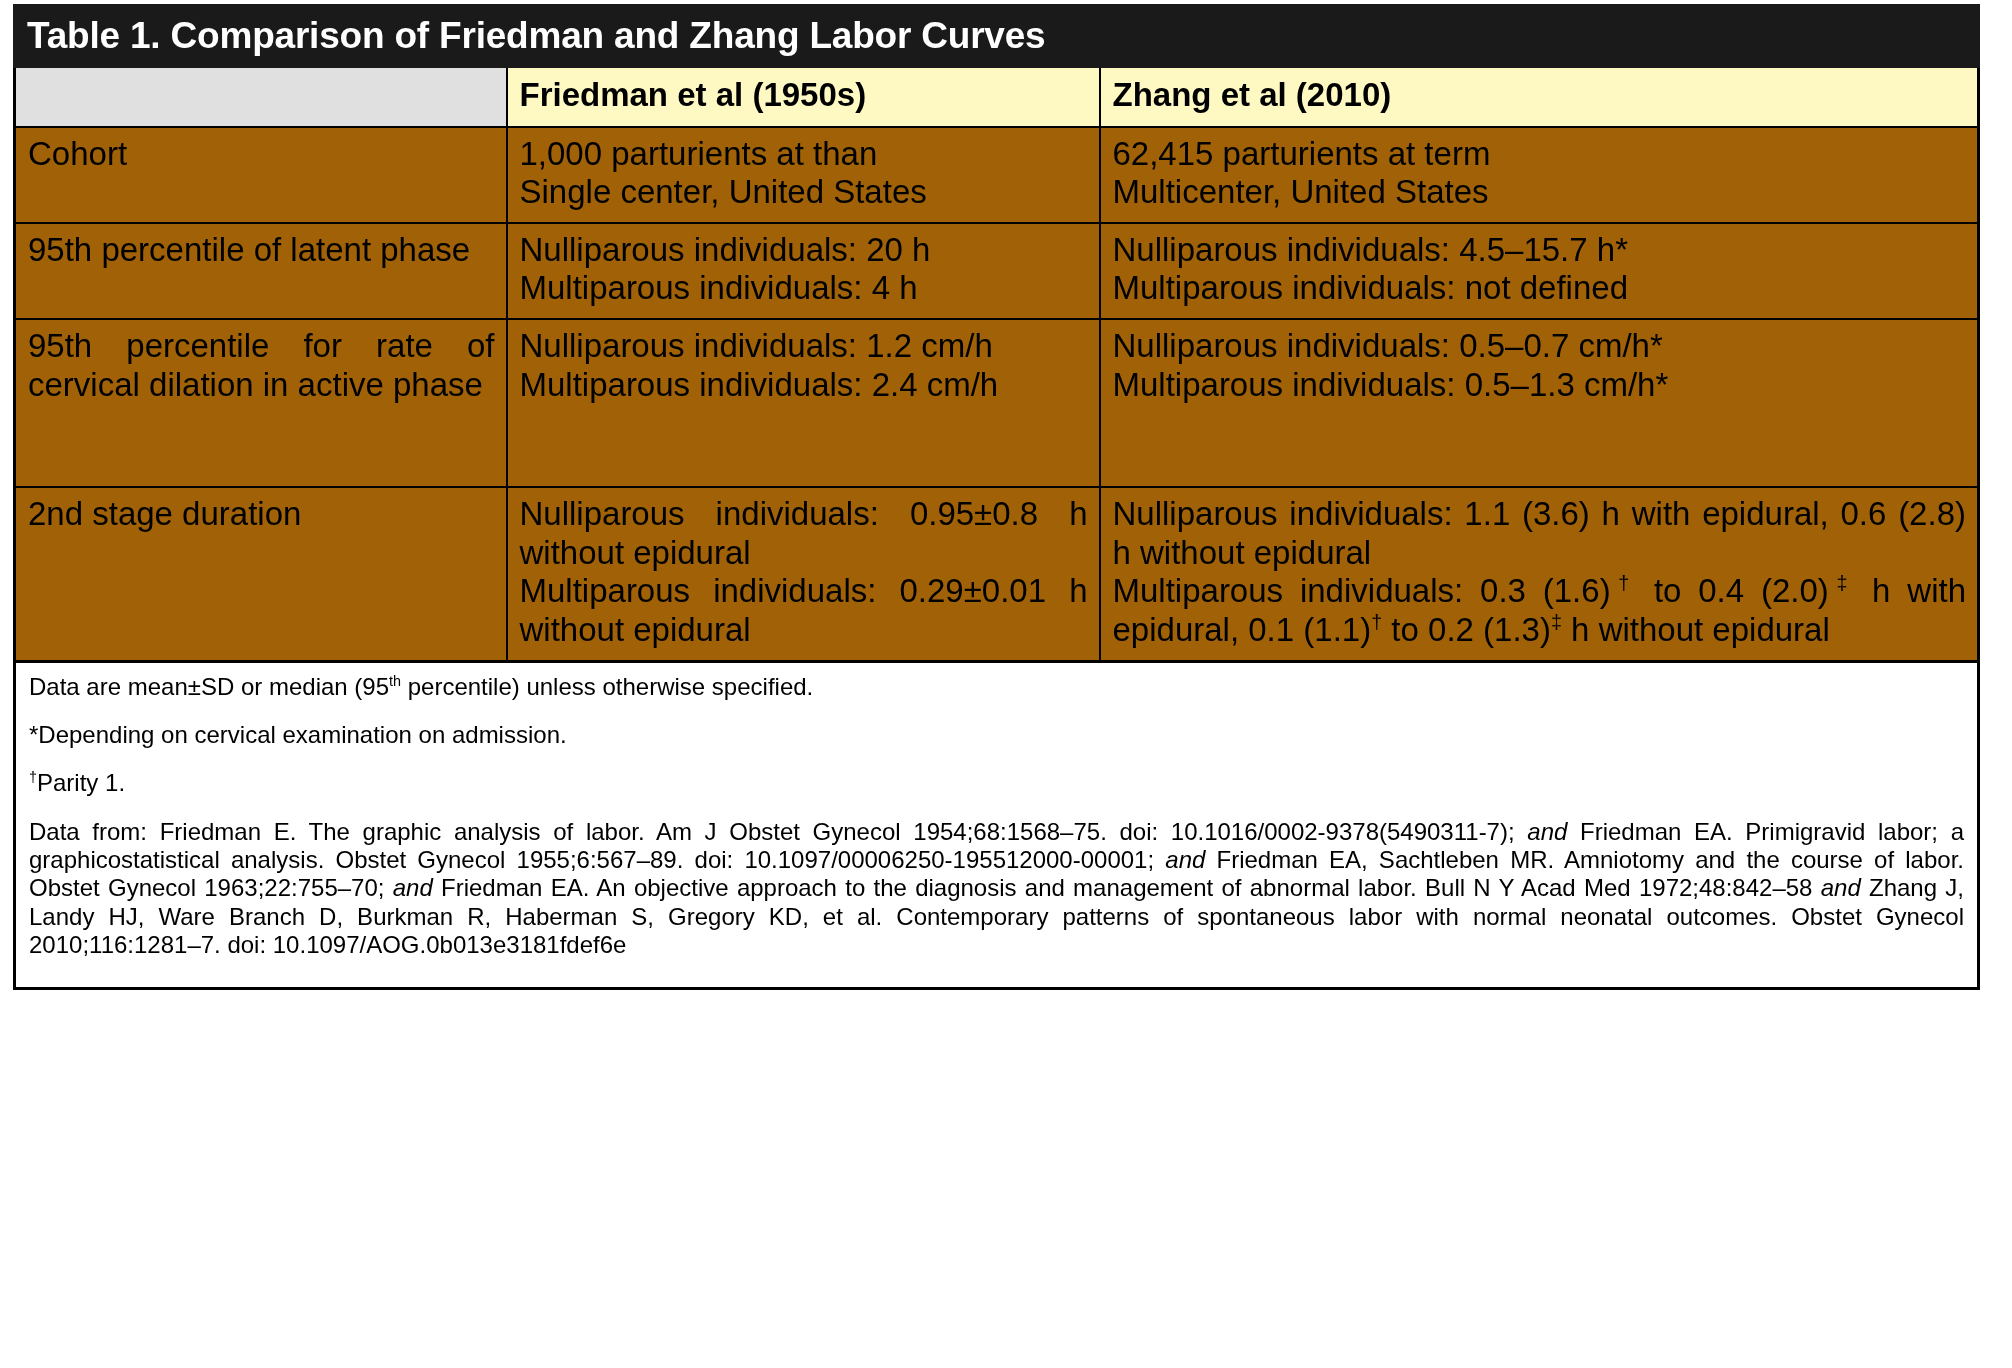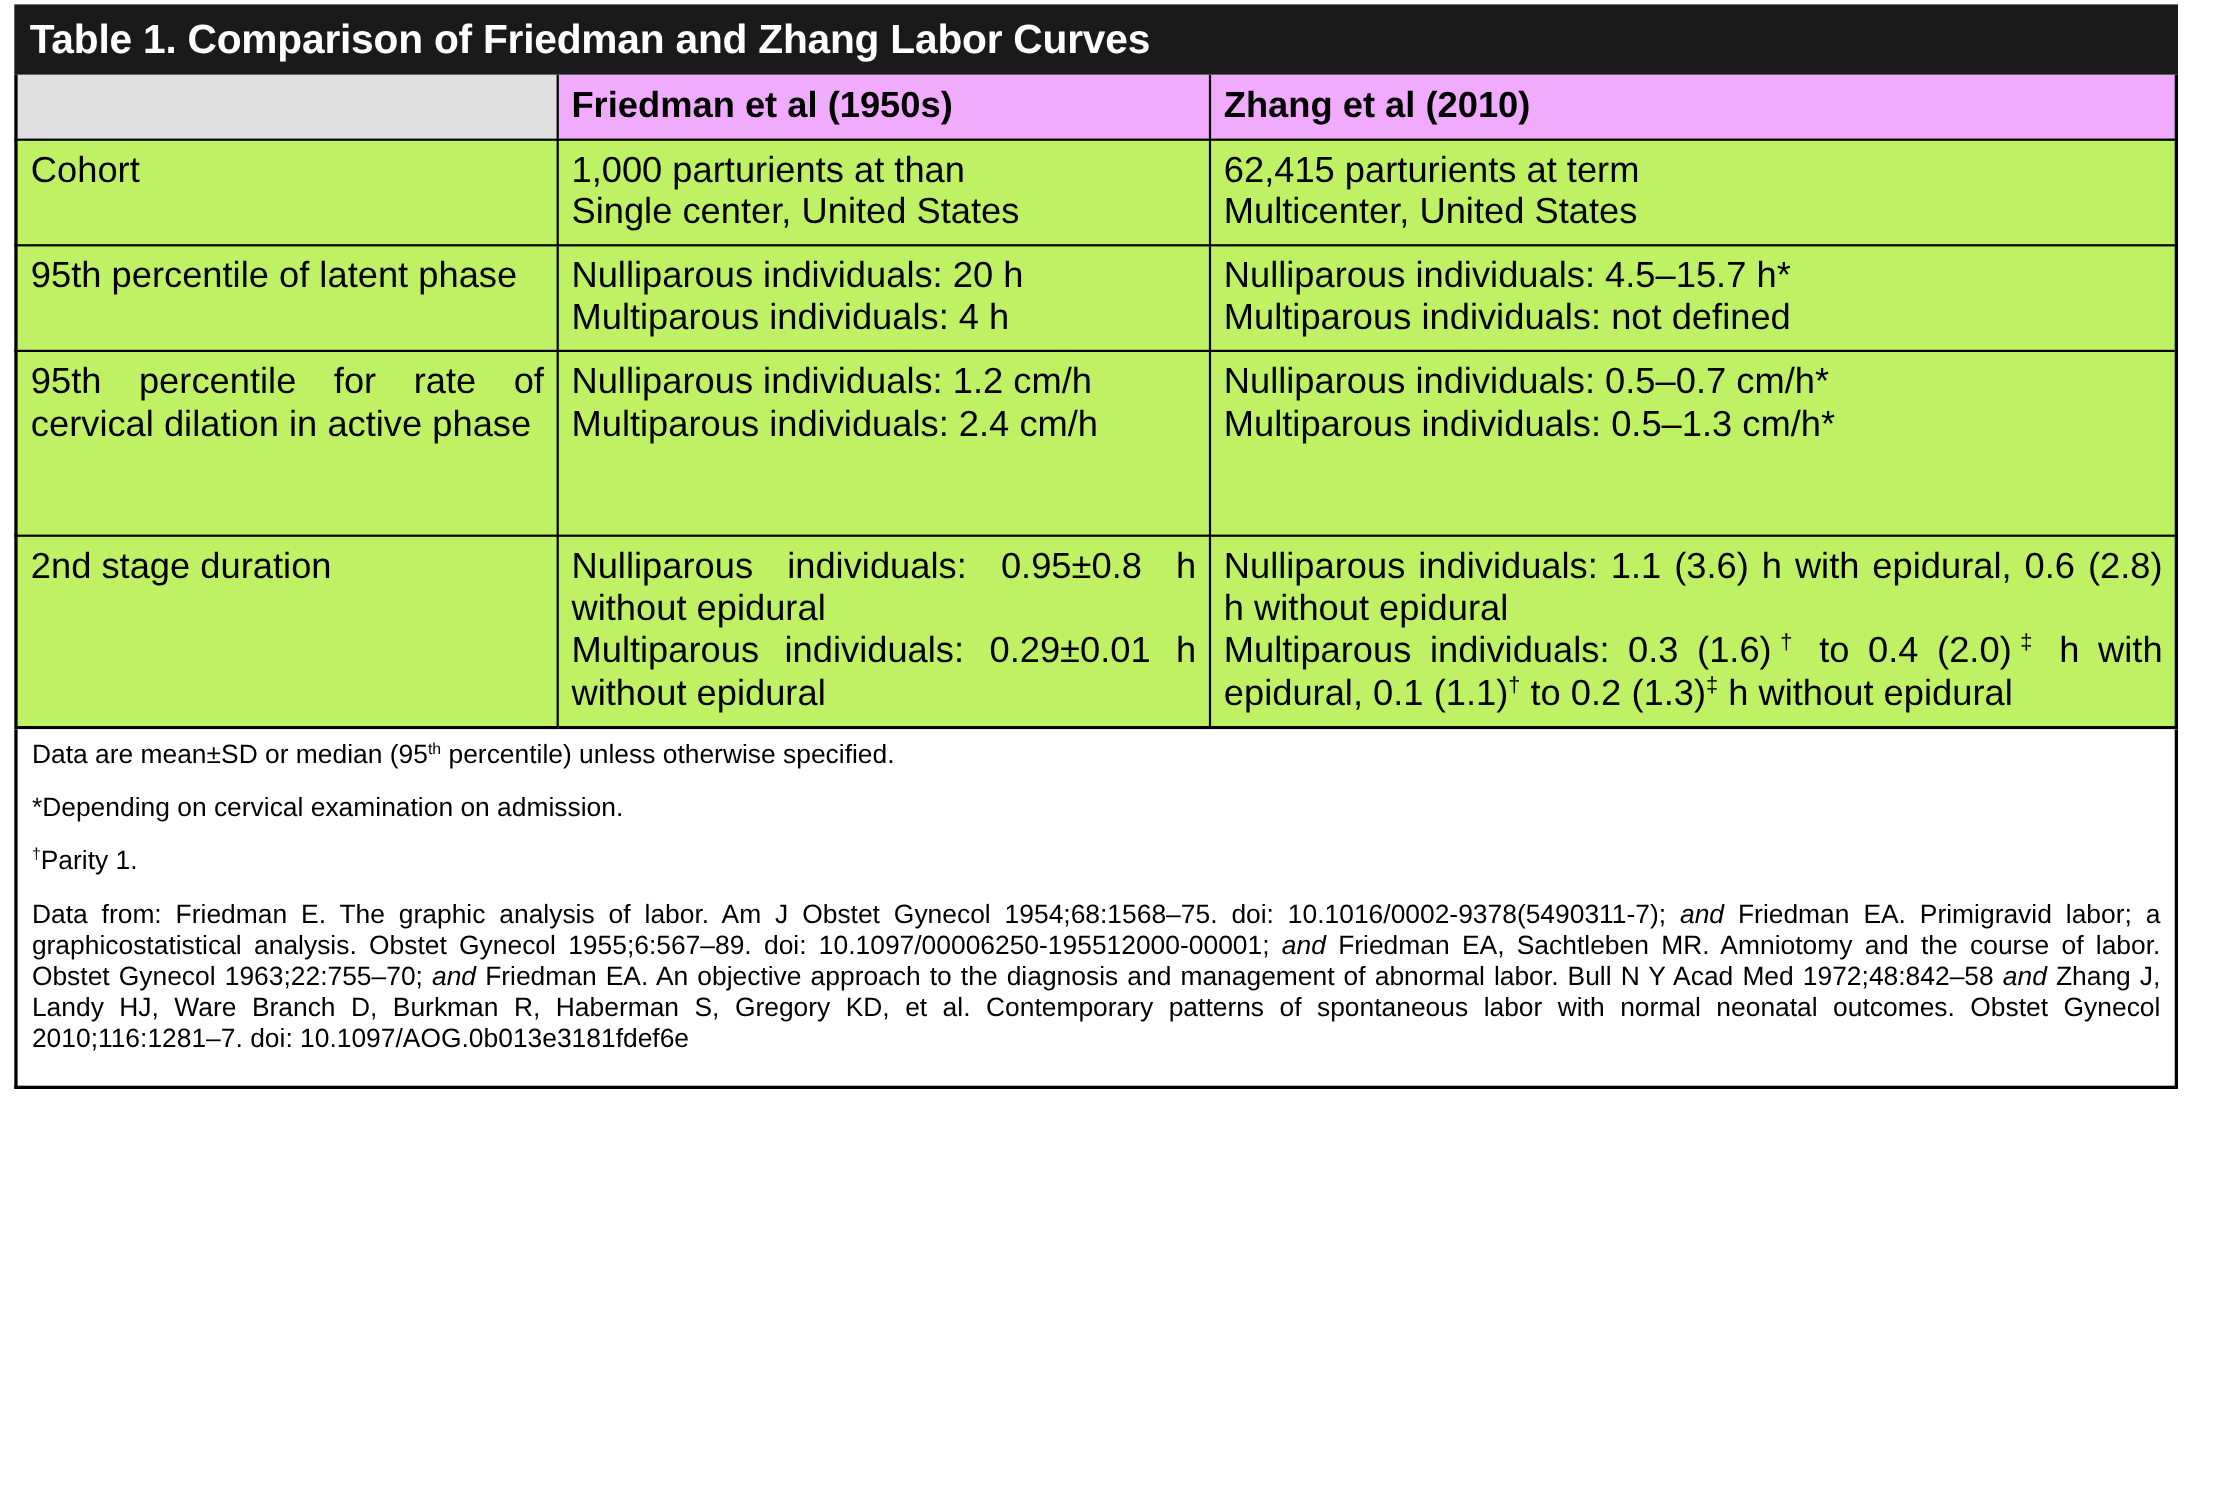--- a/index.html
+++ b/index.html
@@ -50,31 +50,31 @@
     border: 2px solid #000;
     vertical-align: top;
     font-size: 33px;
     line-height: 1.17;
     padding: 7px 11px 10px 12px;
     text-align: justify;
     text-justify: inter-word;
   }
 
   table.main thead th {
-    background: #f0abfc;
+    background: #fef9c3;
     font-weight: bold;
     text-align: left;
     padding-top: 8px;
     padding-bottom: 11px;
     border-top: none;
   }
   table.main thead th.blank { background: #e0e0e0; }
 
   table.main tbody td {
-    background: #bef264;
+    background: #a16207;
   }
   table.main tbody tr:last-child td {
     border-bottom: 3px solid #000;
   }
 
   td .ln { display: block; }
   sup {
     font-size: 0.60em;
     vertical-align: super;
     line-height: 0;

